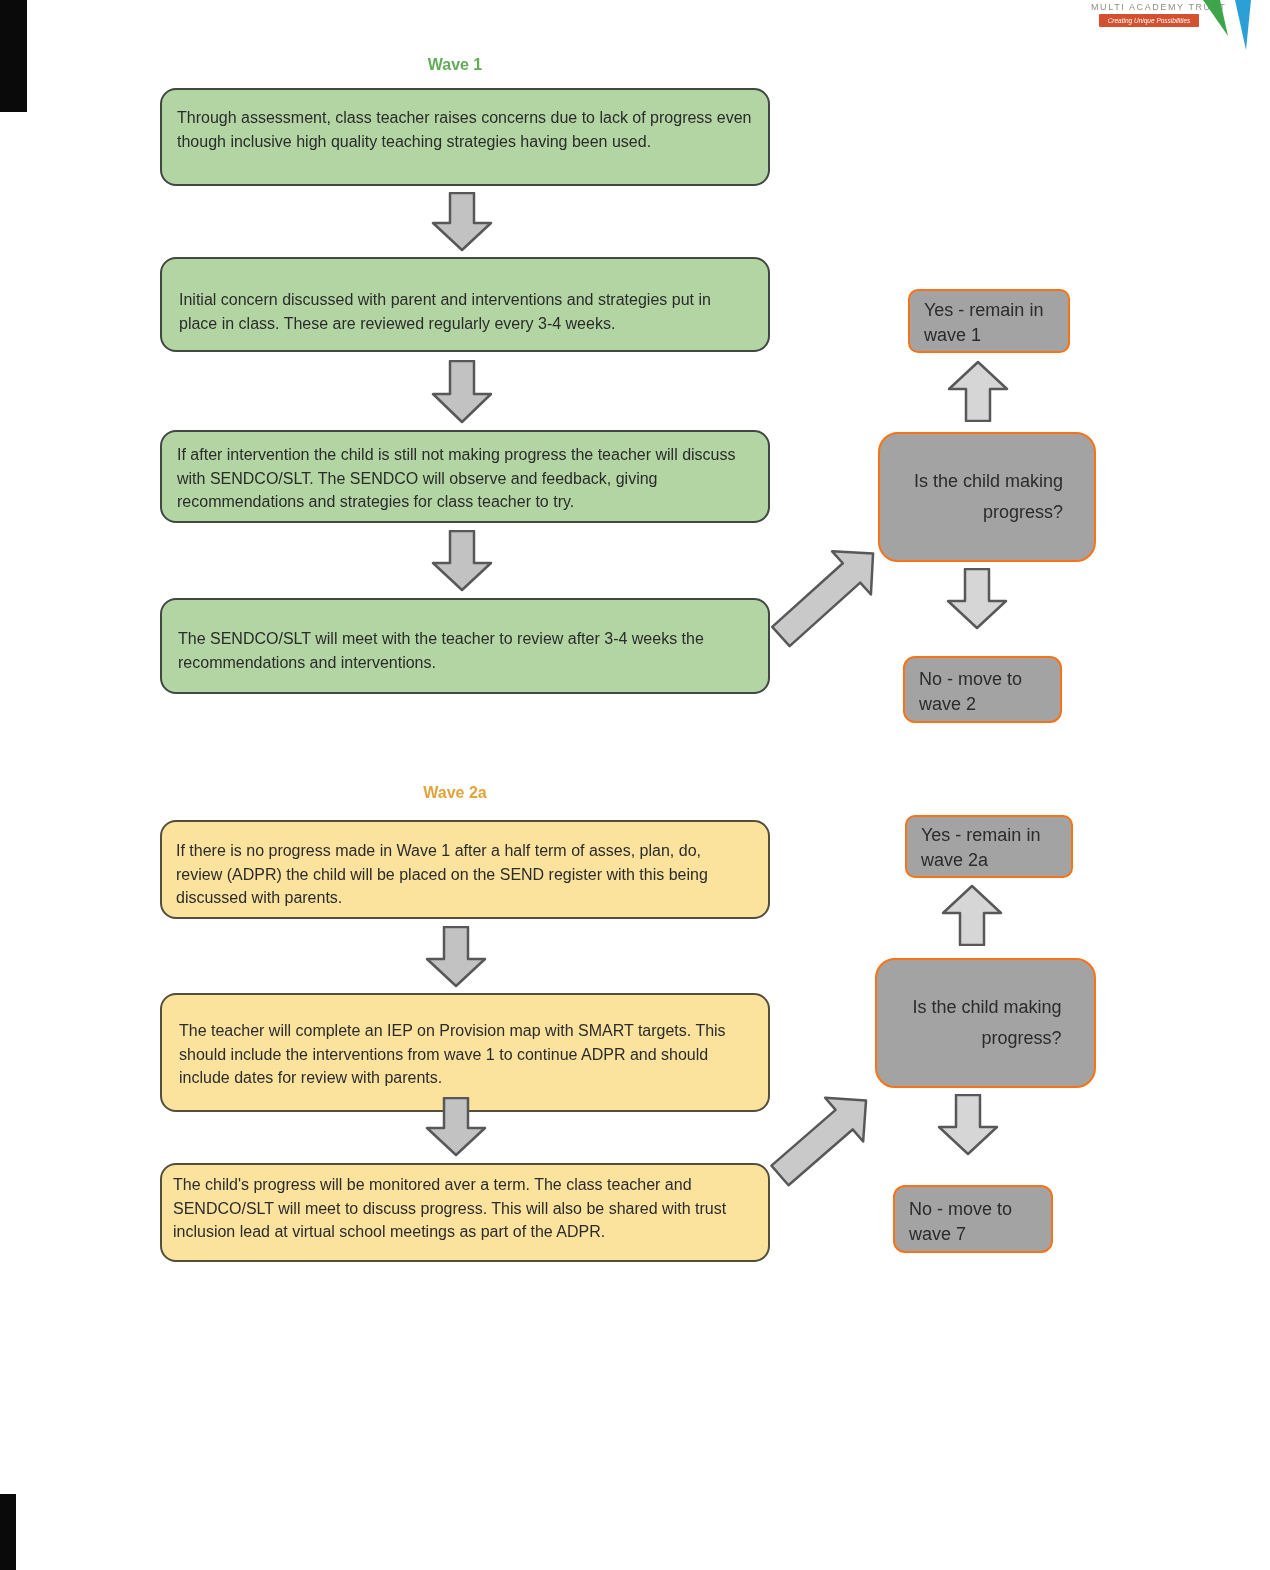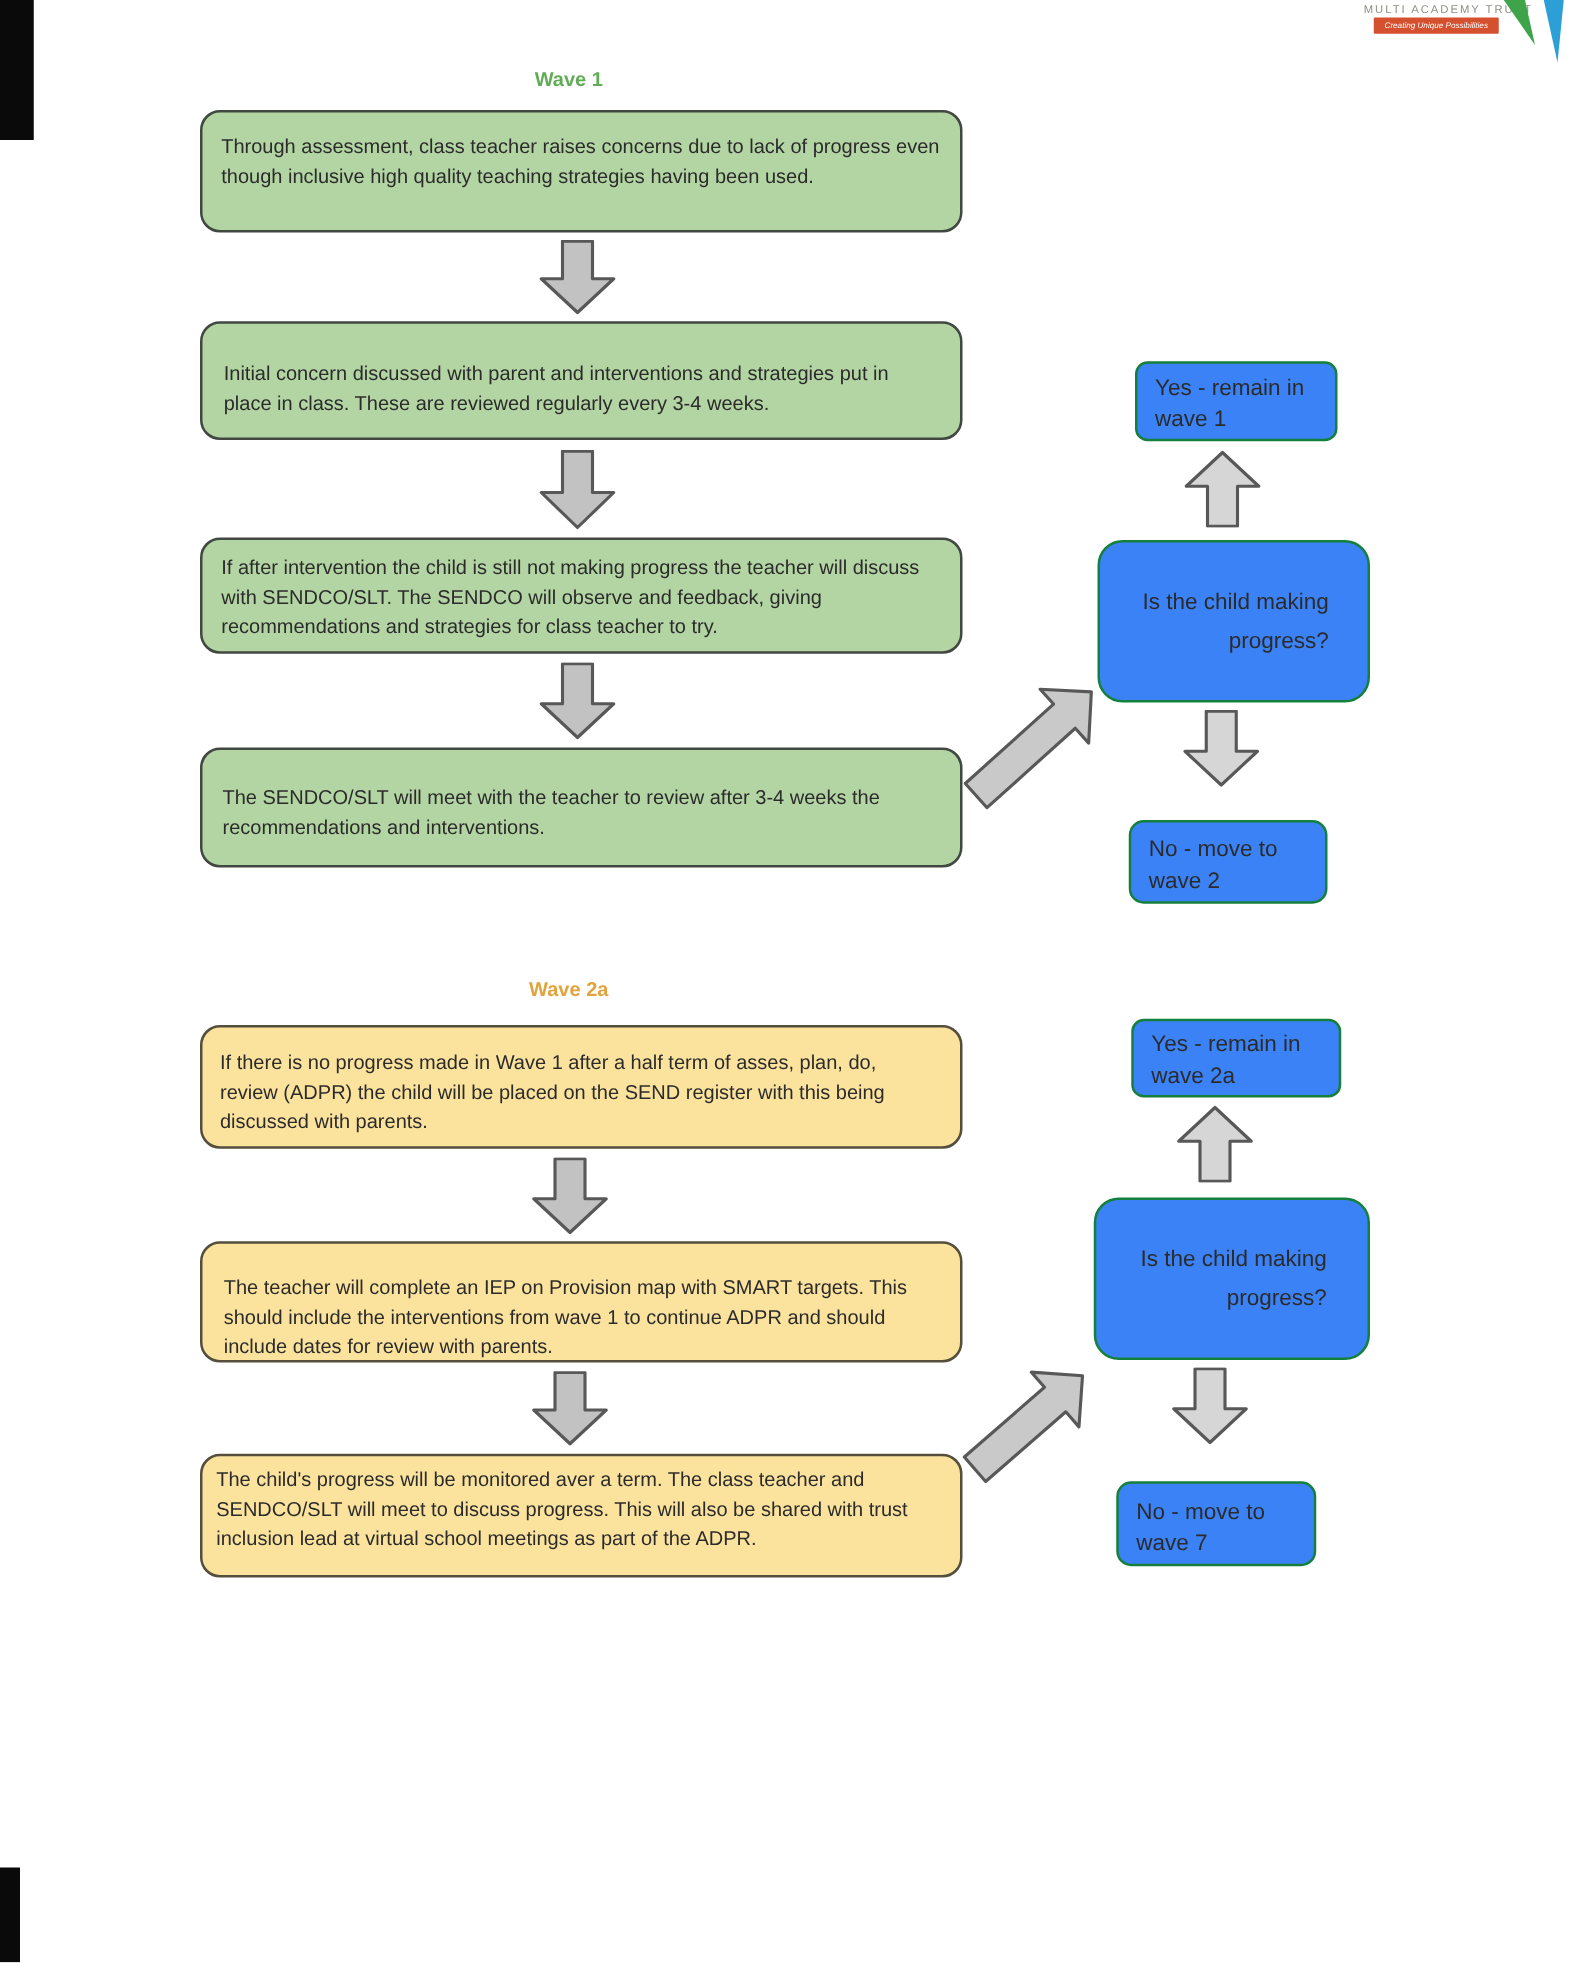--- a/index.html
+++ b/index.html
@@ -17,21 +17,21 @@
   .wave-title{position:absolute;width:200px;text-align:center;font-size:16px;font-weight:bold;}
   .wave1-title{color:#62ac58;}
   .wave2a-title{color:#e2a33c;}
   
   .stepbox{position:absolute;box-sizing:border-box;width:610px;left:160px;
            border:2px solid #b91c1c;border-radius:16px;font-size:16px;line-height:23.5px;}
   .stepbox .step-text{display:block;}
   .green{background:#b3d5a3;border-color:#414741;}
   .yellow{background:#fbe39e;border-color:#544f3c;}
   
-  .purplebox{position:absolute;box-sizing:border-box;background:#3b82f6;border:2px solid #15803d;}
+  .purplebox{position:absolute;box-sizing:border-box;background:#a3a3a3;border:2px solid #f97316;}
   .ynbox{border-radius:10px;font-size:18px;line-height:25px;}
   .ynbox .yn-text{display:block;width:126px;}
   .qbox{border-radius:20px;display:flex;align-items:center;justify-content:center;
         text-align:right;font-size:18px;line-height:31px;}
   .qbox .q-text{display:block;width:152px;}
   .arrow{position:absolute;}
   .diag{position:absolute;}
 </style>
 </head>
 <body>
@@ -109,21 +109,21 @@
   <div class="wave-title wave2a-title" style="left:355px;top:784px;">Wave 2a</div>
 
   <div class="stepbox yellow" style="top:820px;height:99px;padding:17px 0 0 14px;">
     <span class="step-text" style="width:568px;">If there is no progress made in Wave 1 after a half term of asses, plan, do, review (ADPR) the child will be placed on the SEND register with this being discussed with parents.</span>
   </div>
 
   <svg class="arrow" style="left:425px;top:926px;" width="62" height="62" viewBox="0 0 62 62">
     <polygon points="19,1 43,1 43,33 60,33 31,60 2,33 19,33" fill="#c2c2c2" stroke="#585858" stroke-width="2.5" stroke-linejoin="round"></polygon>
   </svg>
 
-  <div class="stepbox yellow" style="top:993px;height:97px;padding:24px 0 0 17px;">
+  <div class="stepbox yellow" style="top:993px;height:119px;padding:24px 0 0 17px;">
     <span class="step-text" style="width:560px;">The teacher will complete an IEP on Provision map with SMART targets. This should include the interventions from wave 1 to continue ADPR and should include dates for review with parents.</span>
   </div>
 
   <svg class="arrow" style="left:425px;top:1097px;" width="62" height="60" viewBox="0 0 62 60">
     <polygon points="19,1 43,1 43,31 60,31 31,58 2,31 19,31" fill="#c2c2c2" stroke="#585858" stroke-width="2.5" stroke-linejoin="round"></polygon>
   </svg>
 
   <div class="stepbox yellow" style="top:1163px;height:99px;padding:8px 0 0 11px;">
     <span class="step-text" style="width:585px;">The child's progress will be monitored aver a term. The class teacher and SENDCO/SLT will meet to discuss progress. This will also be shared with trust inclusion lead at virtual school meetings as part of the ADPR.</span>
   </div>

